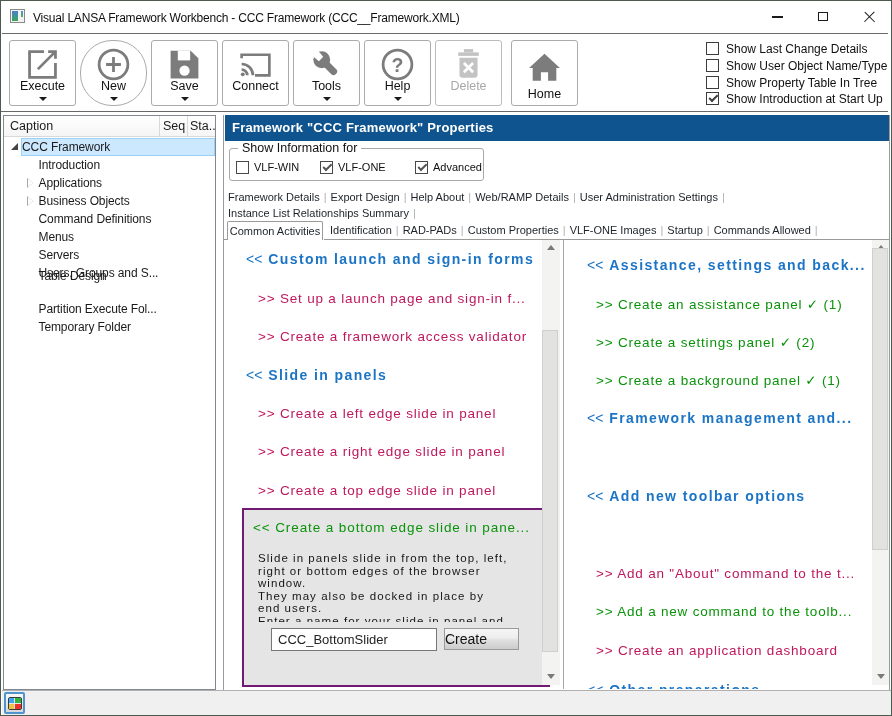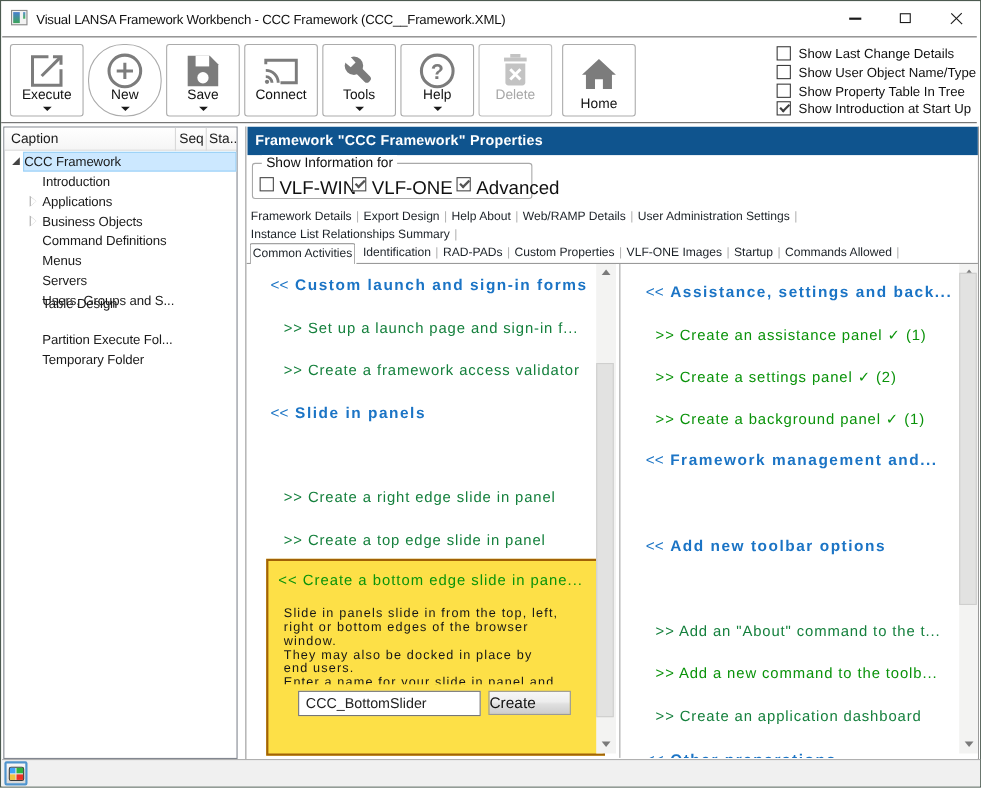--- a/index.html
+++ b/index.html
@@ -44,36 +44,36 @@
 .texp { position:absolute; left:7px; top:27px; width:0; height:0; border-bottom:7px solid #444; border-left:7px solid transparent; }
 .tcol { position:absolute; left:24px; width:0; height:0; border-top:4px solid transparent; border-bottom:4px solid transparent; border-left:5px solid #fff; }
 .tcolo { position:absolute; left:23px; width:0; height:0; border-top:5px solid transparent; border-bottom:5px solid transparent; border-left:6px solid #a8a8a8; }
 
 
 #main { left:222px; top:114px; width:667px; height:575px; border-left:1px solid #9a9a9a; border-right:1px solid #9a9a9a; background:#fff; overflow:hidden; }
 #bluehead { position:absolute; left:1px; top:0; width:664px; height:26px; background:#0f548e; color:#fff; font-size:13px; font-weight:bold; letter-spacing:0.2px; line-height:26px; padding-left:7px; }
 #fset { position:absolute; left:5px; top:33px; width:255px; height:33px; border:1px solid #a9a9a9; border-radius:3px; }
 #fsetleg { position:absolute; left:14px; top:26px; background:#fff; padding:0 4px; font-size:12.5px; color:#101010; }
 .fck { position:absolute; top:46px; width:13px; height:13px; border:1.5px solid #494949; background:#fff; }
-.fcl { position:absolute; top:46px; font-size:17px; color:#101010; }
+.fcl { position:absolute; top:46px; font-size:11px; color:#101010; }
 .linkrow { position:absolute; left:4px; font-size:11px; color:#1c2228; white-space:nowrap; }
 .lsep { color:#b0b0b0; padding:0 4px; }
 #tabactive { position:absolute; left:3px; top:106px; width:96px; height:19px; border:1px solid #9a9a9a; border-bottom:none; border-radius:2px 2px 0 0; background:#fff; font-size:11px; white-space:nowrap; color:#1c2228; text-align:center; line-height:18px; z-index:2; }
 #tabrest { position:absolute; left:106px; top:109px; font-size:11px; color:#1c2228; white-space:nowrap; }
 #tabline { position:absolute; left:100px; top:124px; width:567px; height:1px; background:#9a9a9a; }
 #tabline2 { position:absolute; left:0; top:124px; width:4px; height:1px; background:#9a9a9a; }
 
 
 #content { position:absolute; left:1px; top:125px; width:665px; height:449px; background:#fff; overflow:hidden; }
 .h1 { position:absolute; font-size:14px; font-weight:bold; color:#1b74c5; letter-spacing:1.4px; white-space:nowrap; }
 .h1 .pfx { font-weight:normal; letter-spacing:0; padding-right:2px; }
-.it { position:absolute; font-size:13.5px; color:#15803d; letter-spacing:0.8px; white-space:nowrap; }
+.it { position:absolute; font-size:13.5px; color:#be185d; letter-spacing:0.8px; white-space:nowrap; }
 .green { color:#0a930a; }
 
-#redbox { position:absolute; left:17px; top:268px; width:308px; height:179px; border:2px solid #a16207; background:#fde047; }
+#redbox { position:absolute; left:17px; top:268px; width:308px; height:179px; border:2px solid #701a75; background:#e5e5e5; }
 #redbox .gh { position:absolute; left:9px; top:10px; font-size:13.5px; color:#0a930a; letter-spacing:0.9px; white-space:nowrap; }
 #redbox .para { position:absolute; left:14px; top:42px; width:278px; height:70px; overflow:hidden; font-size:11.5px; line-height:12.6px; white-space:nowrap; color:#161616; letter-spacing:1.05px; }
 #redbox .inp { position:absolute; left:27px; top:118px; width:166px; height:23px; border:1px solid #767676; background:#fff; font-size:13px; color:#222; line-height:21px; padding-left:6px; }
 #redbox .btn { position:absolute; left:200px; top:118px; width:75px; height:22px; border:1px solid #9a9a9a; background:linear-gradient(#f6f6f6 0%, #ededed 45%, #e0e0e0 55%, #cccccc 100%); font-size:14px; color:#111; line-height:21px; }
 
 .sbar { position:absolute; top:0; width:18px; height:445px; background:#f3f3f2; }
 .sbar .up, .sbar .dn { position:absolute; left:4.5px; width:0; height:0; border-left:4.5px solid transparent; border-right:4.5px solid transparent; }
 .sbar .up { top:5px; border-bottom:5px solid #7a7a7a; }
 .sbar .dn { bottom:6px; border-top:5px solid #7a7a7a; }
 .sbar .thumb { position:absolute; left:0; width:15.5px; background:#e2e2e1; border:1px solid #cfcfce; }
@@ -246,20 +246,21 @@
     <div id="tabrest">Identification<span class="lsep">|</span>RAD-PADs<span class="lsep">|</span>Custom Properties<span class="lsep">|</span>VLF-ONE Images<span class="lsep">|</span>Startup<span class="lsep">|</span>Commands Allowed<span class="lsep">|</span></div>
     <div id="tabline"></div>
     <div id="tabline2"></div>
 
     <div id="content">
 
       <div class="h1" style="left:21px; top:11px;"><span class="pfx">&lt;&lt; </span>Custom launch and sign-in forms</div>
       <div class="it" style="left:33px; top:51px;">&gt;&gt; Set up a launch page and sign-in f...</div>
       <div class="it" style="left:33px; top:89px;">&gt;&gt; Create a framework access validator</div>
       <div class="h1" style="left:21px; top:127px;"><span class="pfx">&lt;&lt; </span>Slide in panels</div>
+      <div class="it" style="left:33px; top:166px;">&gt;&gt; Create a left edge slide in panel</div>
       <div class="it" style="left:33px; top:204px;">&gt;&gt; Create a right edge slide in panel</div>
       <div class="it" style="left:33px; top:243px;">&gt;&gt; Create a top edge slide in panel</div>
       <div id="redbox">
         <div class="gh">&lt;&lt; Create a bottom edge slide in pane...</div>
         <div class="para">Slide in panels slide in from the top, left,<br>right or bottom edges of the browser<br>window.<br>They may also be docked in place by<br>end users.<br>Enter a name for your slide in panel and</div>
         <div class="inp">CCC_BottomSlider</div>
         <div class="btn">Create</div>
       </div>
       <div class="sbar" style="left:317px;">
         <div class="up"></div>

